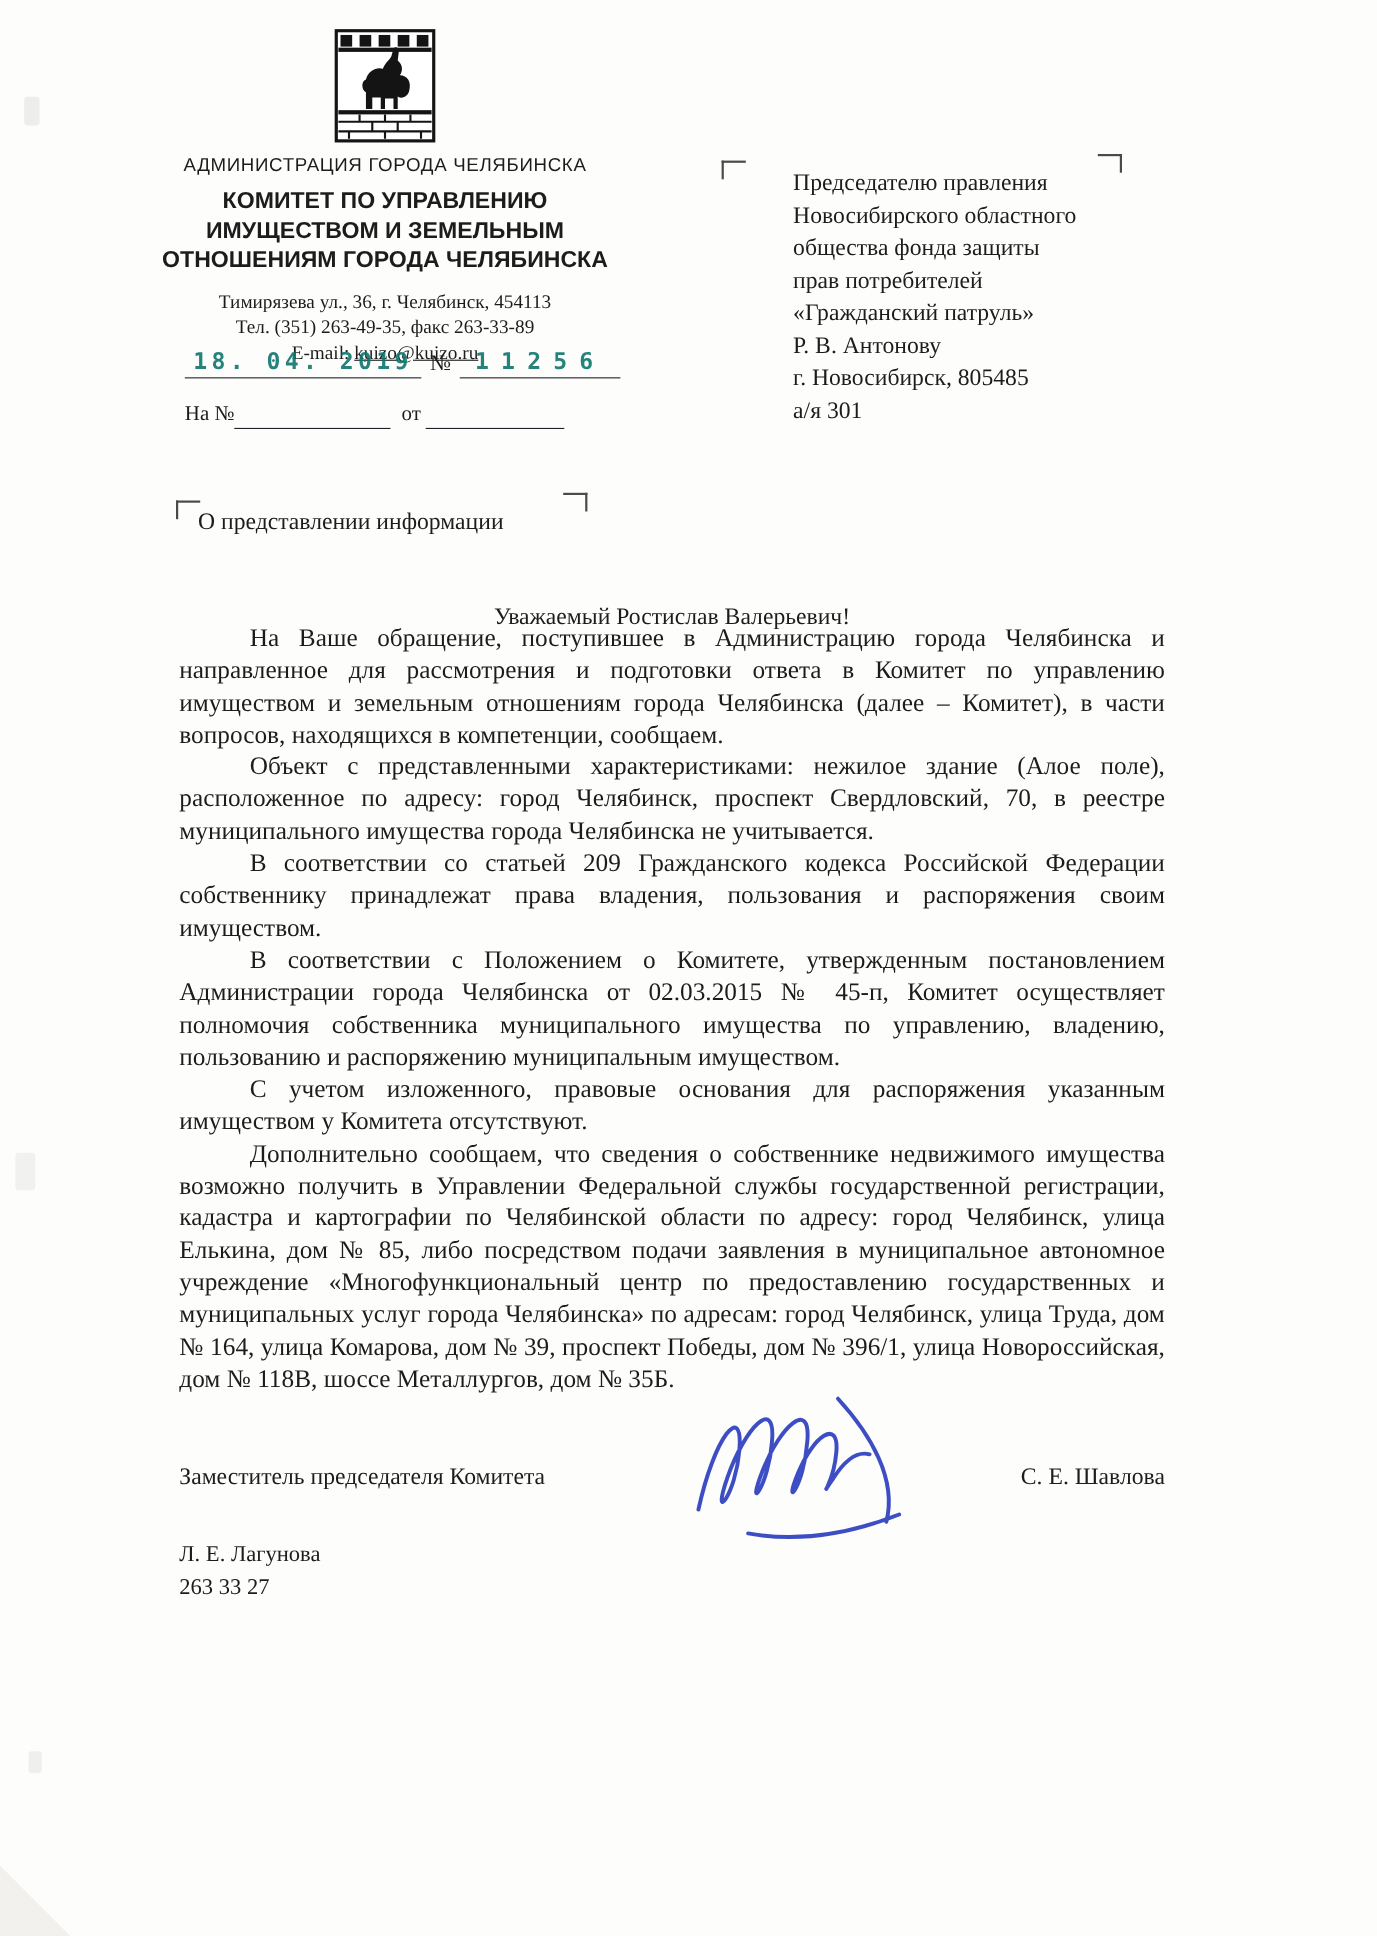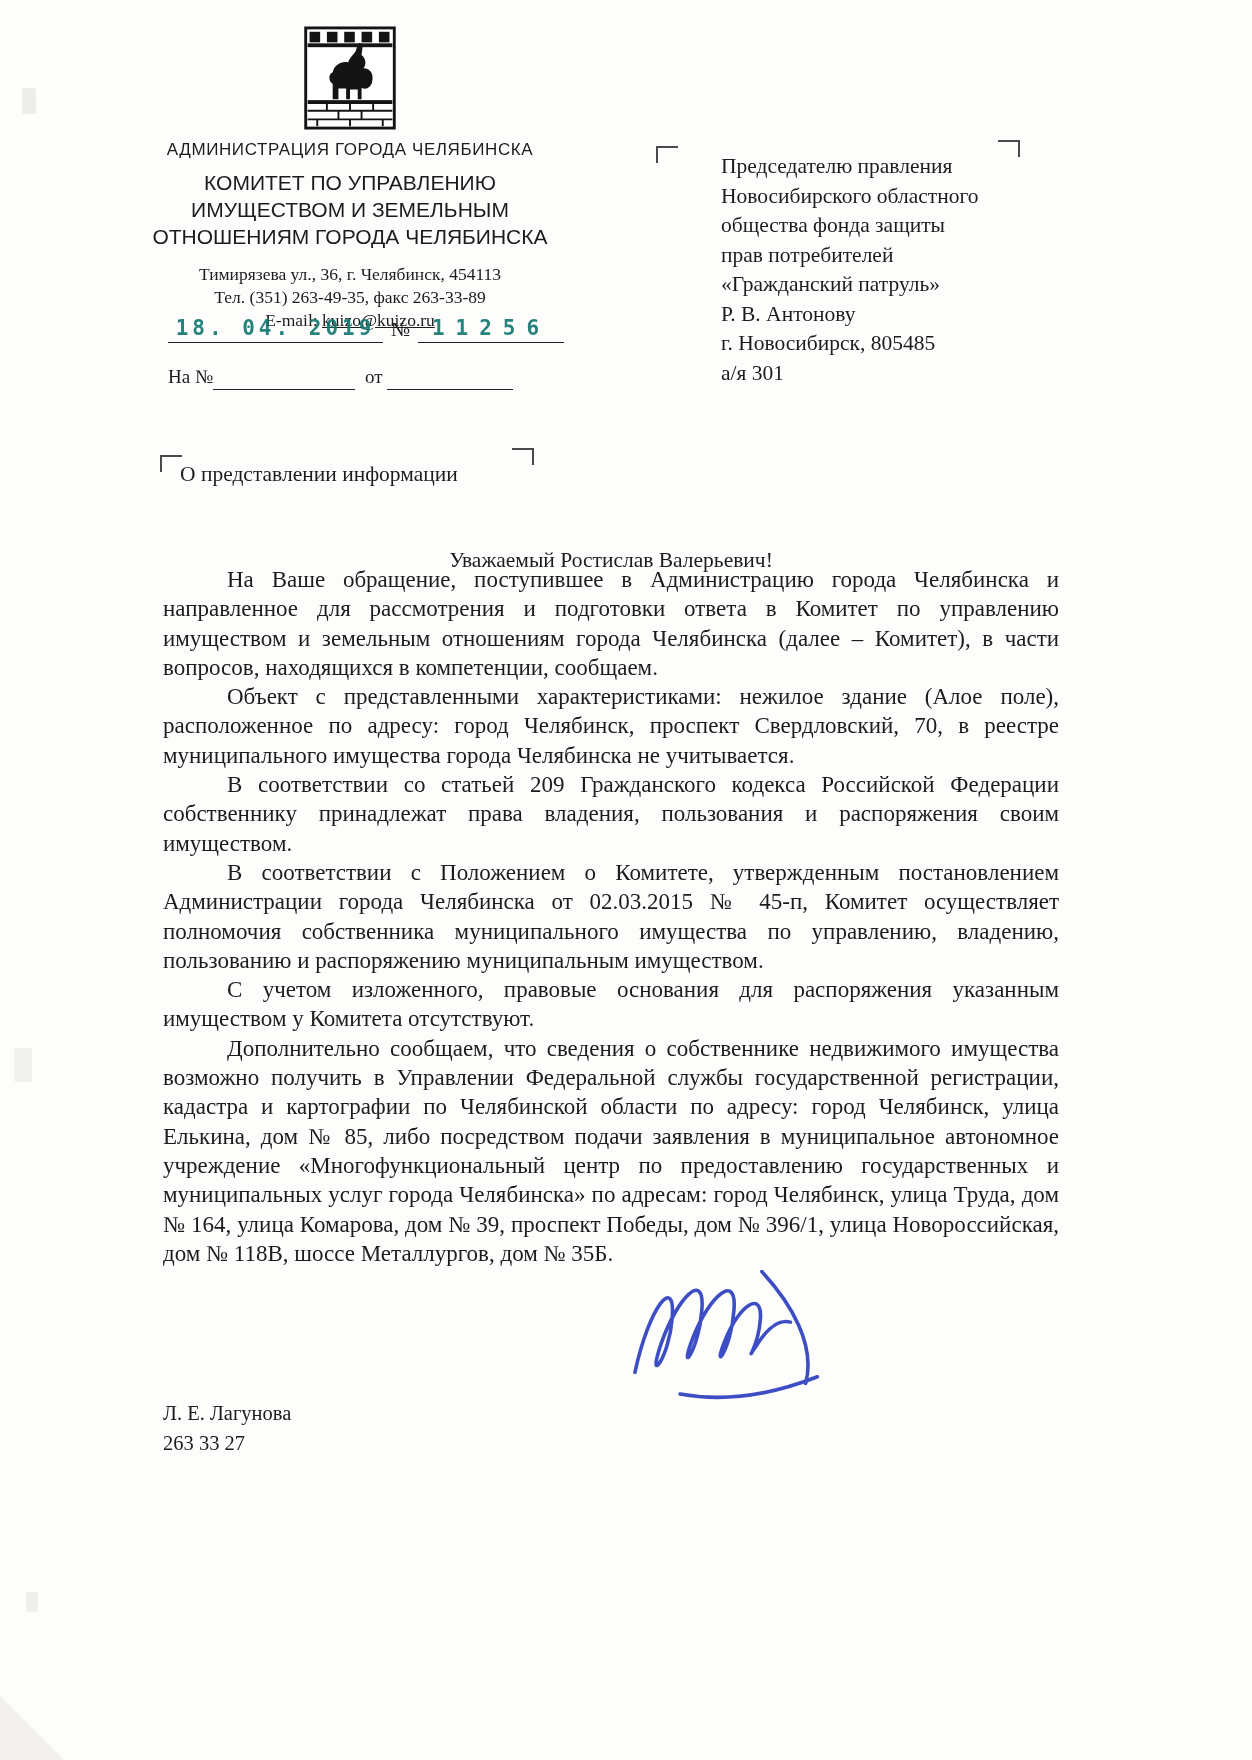--- a/index.html
+++ b/index.html
@@ -11,21 +11,21 @@
   }
   
   .letterhead { position:absolute; left:138px; top:26px; width:424px; text-align:center; }
   .emblem { width:96px; height:104px; margin:0 auto; display:block; }
   .org-parent {
     margin-top:10px; font-family:"Liberation Sans", sans-serif;
     font-size:17px; letter-spacing:0.6px; white-space:nowrap;
   }
   .org-name {
     margin-top:9px; font-family:"Liberation Sans", sans-serif;
-    font-weight:400; font-size:21px; line-height:27px;
+    font-weight:700; font-size:21px; line-height:27px;
   }
   .lh-addr { margin-top:13px; font-size:17.5px; line-height:23px; }
   .lh-line { line-height:23px; font-size:17.5px; }
   .email-link { text-decoration:underline;text-align:right; }
   
   .date-row {
     position:absolute; left:168px; top:316px; width:396px;
     display:flex; align-items:flex-end; font-size:20px;
   }
   .u-seg { border-bottom:1.8px solid #20202a; text-align:center; padding-bottom:2px; }
@@ -182,19 +182,23 @@
     <p>Дополнительно сообщаем, что сведения о собственнике недвижимого имущества возможно получить в Управлении Федеральной службы государственной регистрации, кадастра и картографии по Челябинской области по адресу: город Челябинск, улица Елькина, дом № 85, либо посредством подачи заявления в муниципальное автономное учреждение «Многофункциональный центр по предоставлению государственных и муниципальных услуг города Челябинска» по адресам: город Челябинск, улица Труда, дом № 164, улица Комарова, дом № 39, проспект Победы, дом № 396/1, улица Новороссийская, дом № 118В, шоссе Металлургов, дом № 35Б.</p>
   </div>
 
   <svg class="signature-svg" viewBox="0 0 280 165">
     <g fill="none" stroke="#2d3fc0" stroke-width="3.6" stroke-linecap="round" opacity="0.92">
       <path d="M18 116 C36 50 64 20 58 64 C53 104 28 132 46 88 C64 44 94 16 88 58 C83 98 60 124 78 84 C96 44 126 20 120 60 C115 100 94 122 110 88 C126 54 150 40 146 70 C142 100 126 114 142 94 C152 80 164 70 176 74"></path>
       <path d="M150 22 C178 56 200 98 188 136"></path>
       <path d="M62 140 C104 150 152 146 200 130"></path>
     </g>
   </svg>
+  <div class="sign-row">
+    <span>Заместитель председателя Комитета</span>
+    <span>С. Е. Шавлова</span>
+  </div>
 
   <div class="executor">
     <div>Л. Е. Лагунова</div>
     <div>263 33 27</div>
   </div>
 
 </div>
 
 </body></html>

